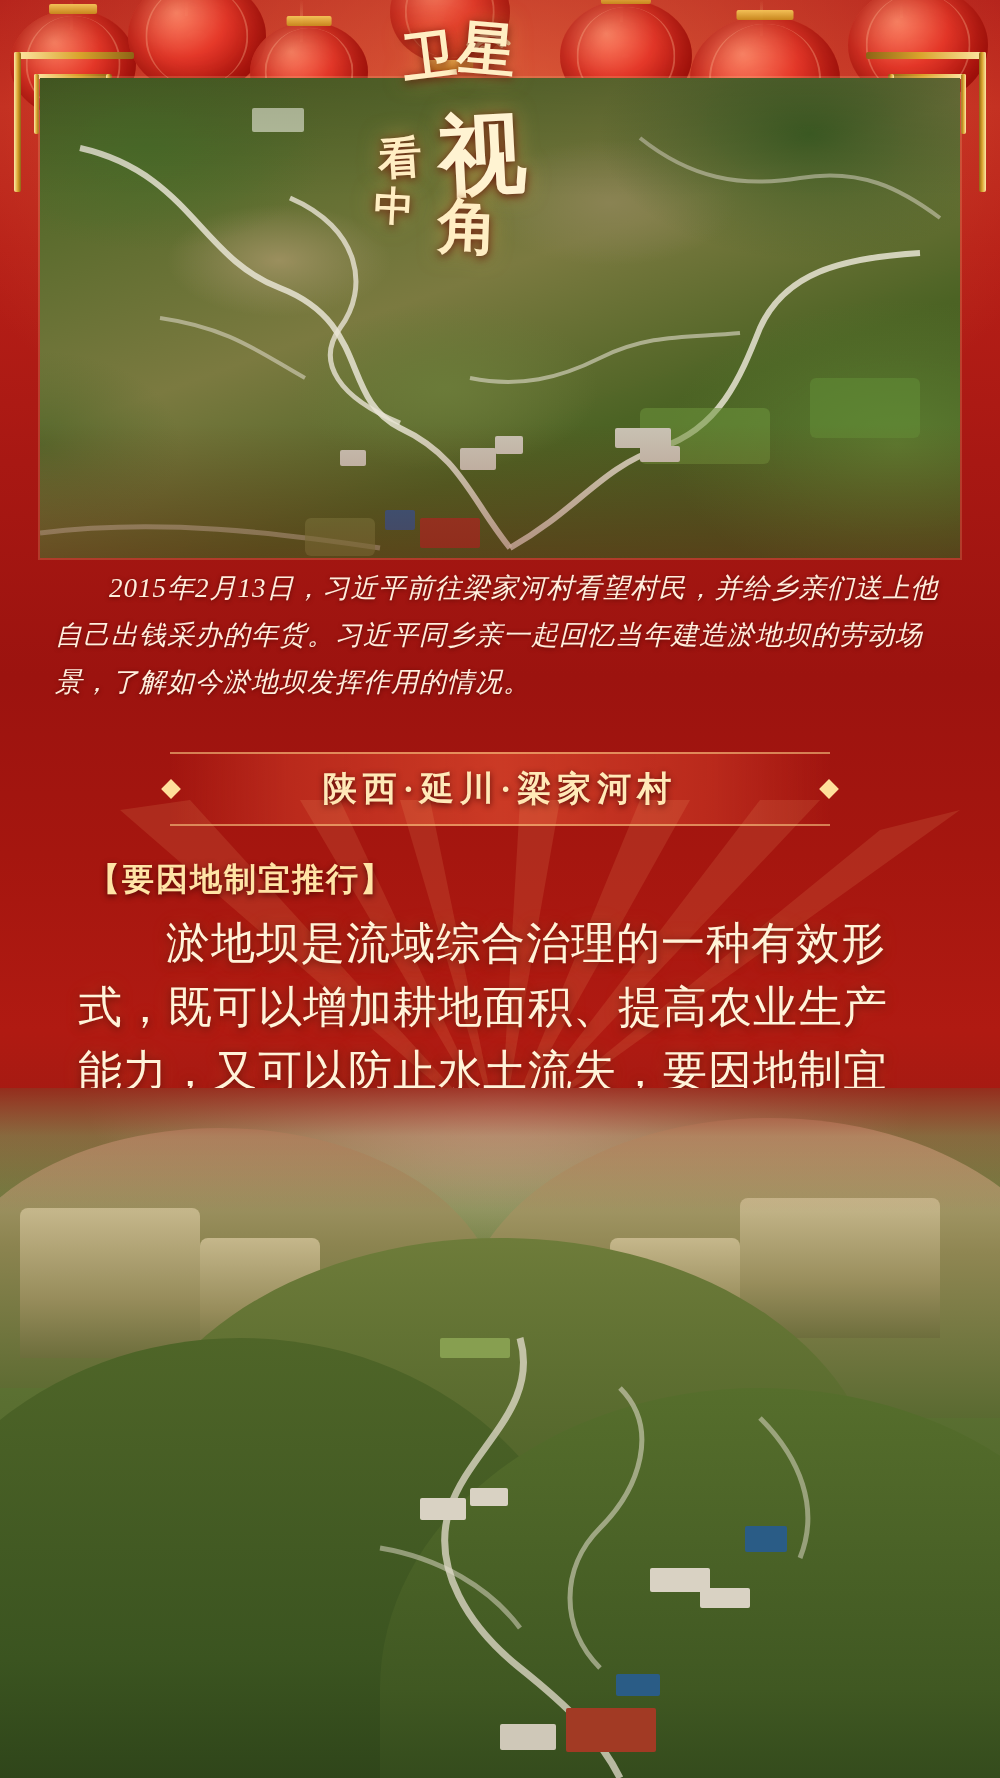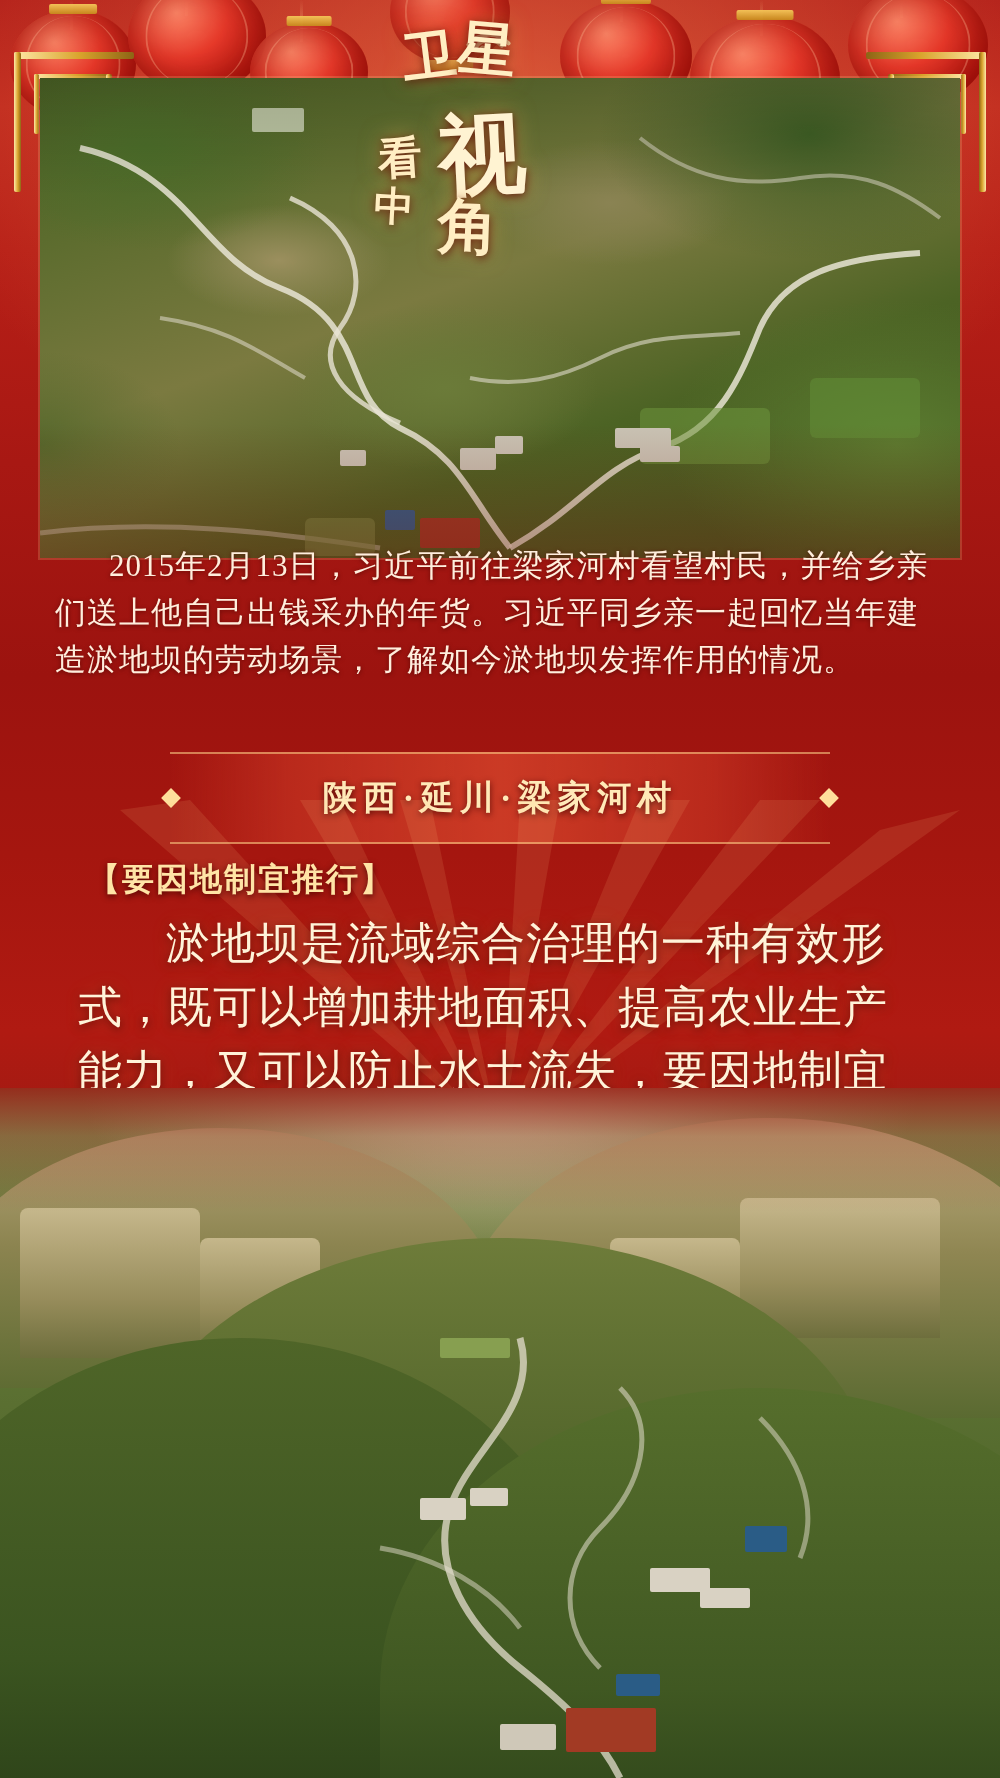--- a/index.html
+++ b/index.html
@@ -163,38 +163,39 @@
   .sat-img::after {
     content: "";
     position: absolute;
     inset: 0;
     background: linear-gradient(180deg, rgba(0,0,0,0.12) 0%, rgba(0,0,0,0) 25%, rgba(0,0,0,0) 72%, rgba(120,20,10,0.35) 100%);
   }
 
   
   .caption {
     position: absolute;
-    top: 542px;
+    top: 565px;
     left: 55px;
     width: 890px;
     color: #ffeedd;
-    font-size: 31px;
+    font-size: 27px;
     line-height: 47px;
     text-indent: 54px;
     letter-spacing: 1px;
     text-shadow: 0 1px 4px rgba(80,8,4,0.8);
+    font-style: italic;
   }
 
   
   .location-wrap {
     position: absolute;
     top: 752px;
     left: 170px;
     width: 660px;
-    height: 92px;
+    height: 74px;
   }
   .location-plate {
     position: absolute;
     inset: 0;
     background: linear-gradient(90deg, rgba(150,25,18,0) 0%, rgba(190,45,30,0.85) 18%, rgba(205,60,38,0.95) 50%, rgba(190,45,30,0.85) 82%, rgba(150,25,18,0) 100%);
     border-top: 2px solid rgba(255,215,140,0.55);
     border-bottom: 2px solid rgba(255,215,140,0.55);
   }
   .location-text {
     position: absolute;

